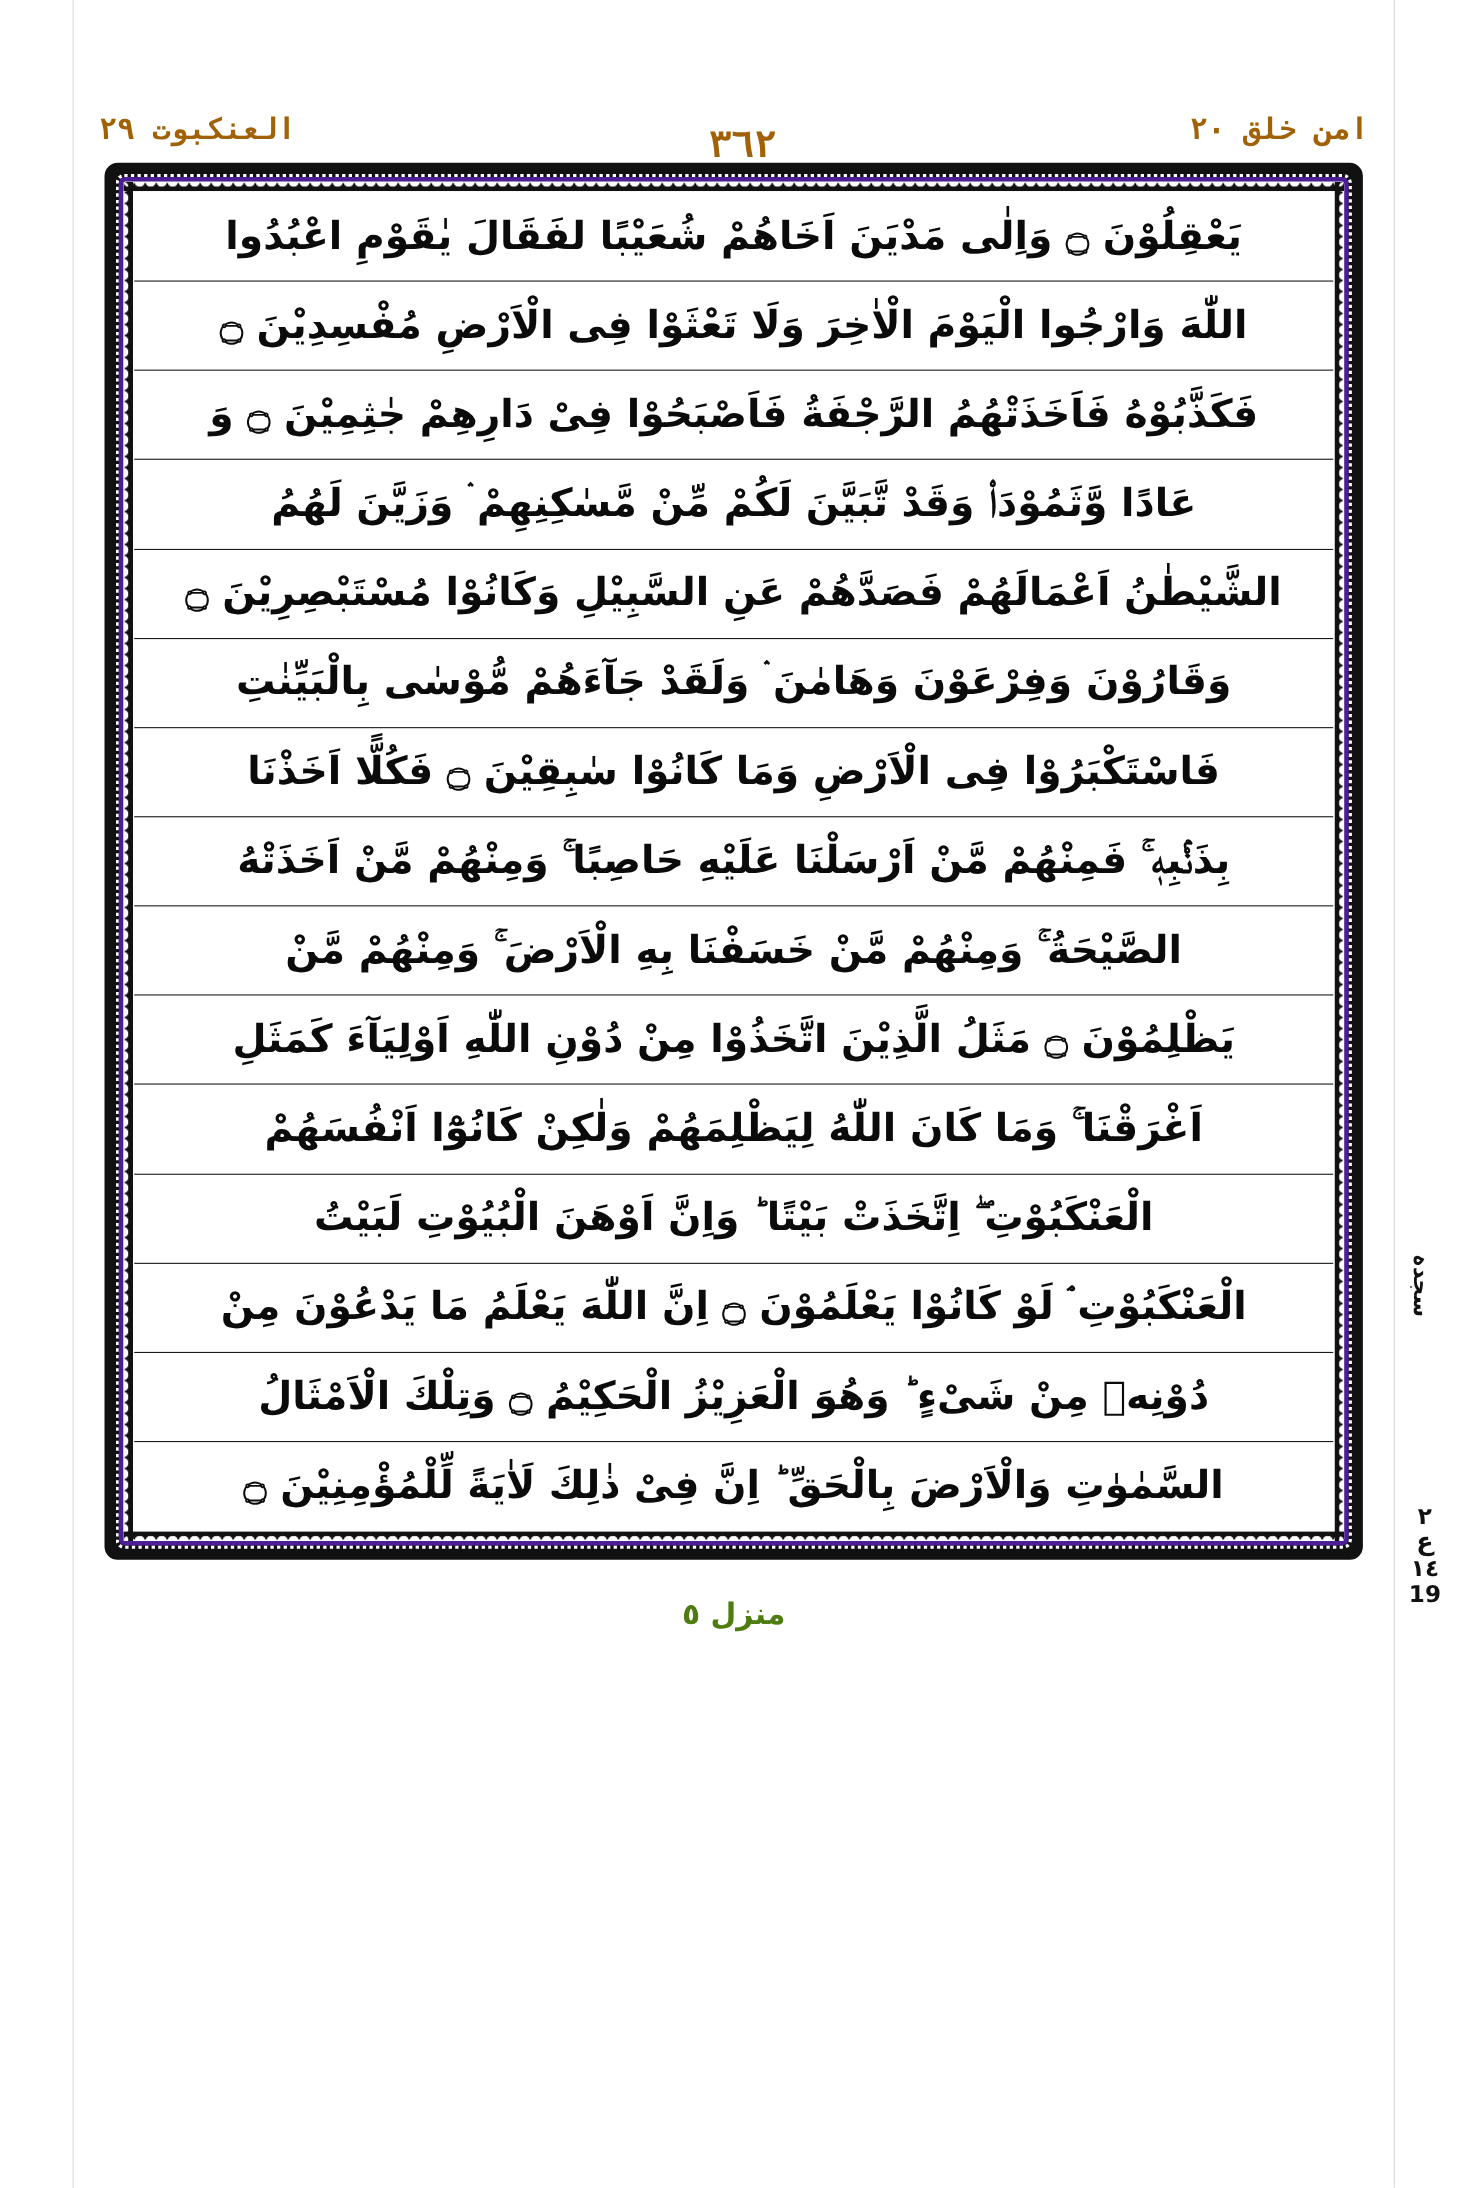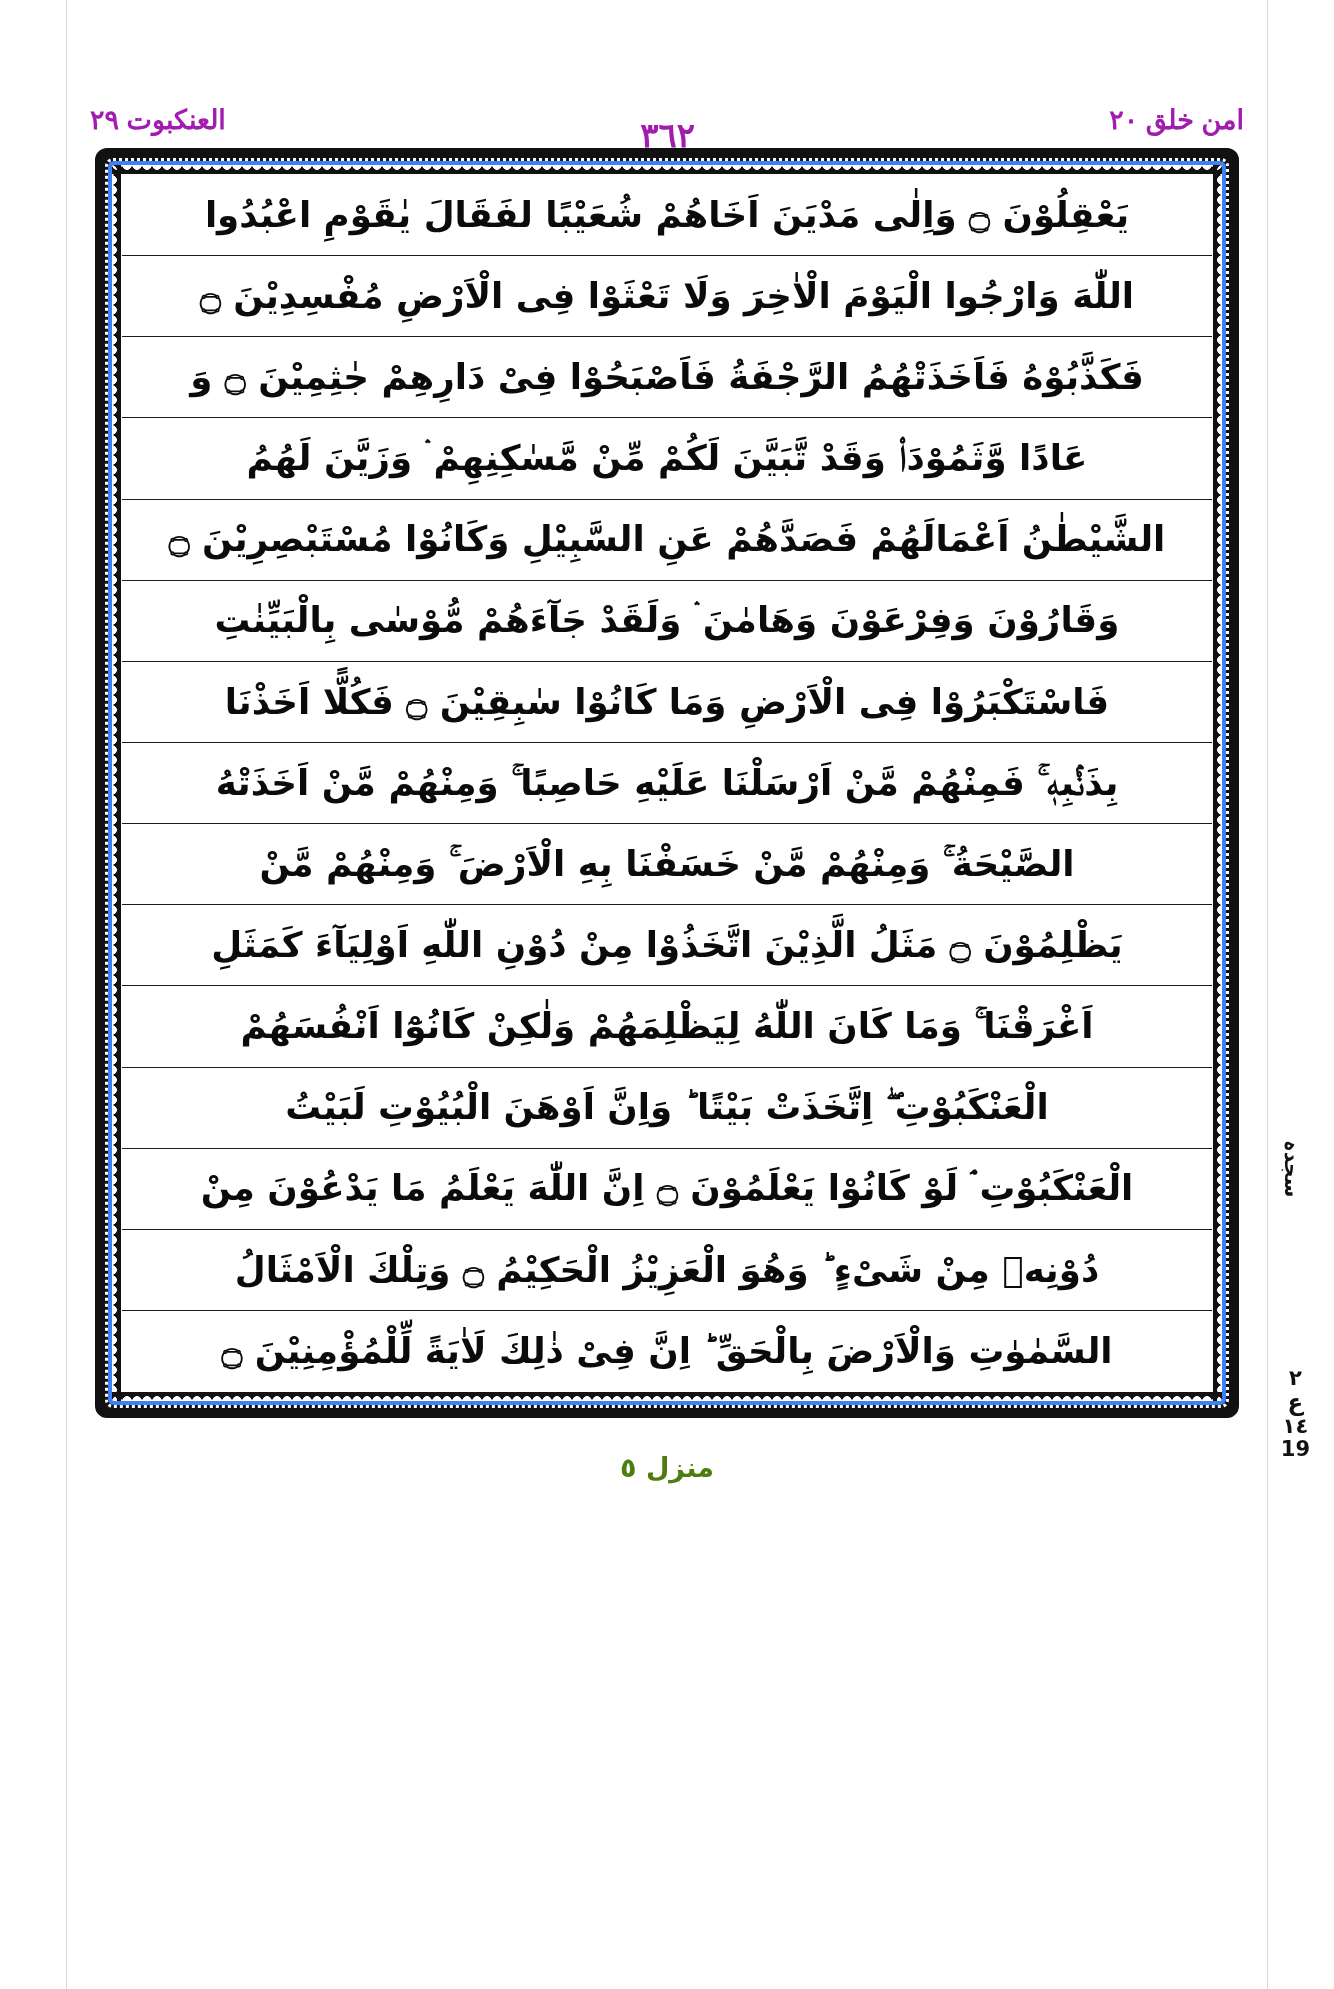--- a/index.html
+++ b/index.html
@@ -23,24 +23,24 @@
   .trim-rule.right{right:66px;}
 
   
   .header{
     position:absolute;
     left:90px;right:90px;top:96px;height:48px;
     display:flex;align-items:center;justify-content:space-between;
     direction:rtl;
   }
   .header-item{
-    font-family:Liberation Sans, sans-serif;
+    font-family:Liberation Mono, monospace;
     font-size:27px;
     font-weight:600;
-    color:#a21caf;
+    color:#a16207;
     white-space:nowrap;
     line-height:1;
   }
   .header-right{order:1;}
   .header-center{order:2;font-size:34px;letter-spacing:2px;font-weight:700;margin-top:29px;}
   .header-left{order:3;}
 
   
   .frame-outer{
     position:absolute;
@@ -58,21 +58,21 @@
     box-sizing:border-box;
     border:3px dotted #ffffff;
     border-radius:8px;
     background:#111;
   }
   .frame-inner{
     position:absolute;
     left:108px;top:161px;
     width:1118px;height:1244px;
     box-sizing:border-box;
-    border:4px solid #3b82f6;
+    border:4px solid #4c1d95;
     border-radius:6px;
     background:#ffffff;
     overflow:hidden;
   }
   
   .scallop{
     position:absolute;left:0;right:0;height:9px;background:#111;
   }
   .scallop.top{top:0;
     -webkit-mask-image:radial-gradient(circle at 5px 0px, transparent 4.6px, #000 5px);

